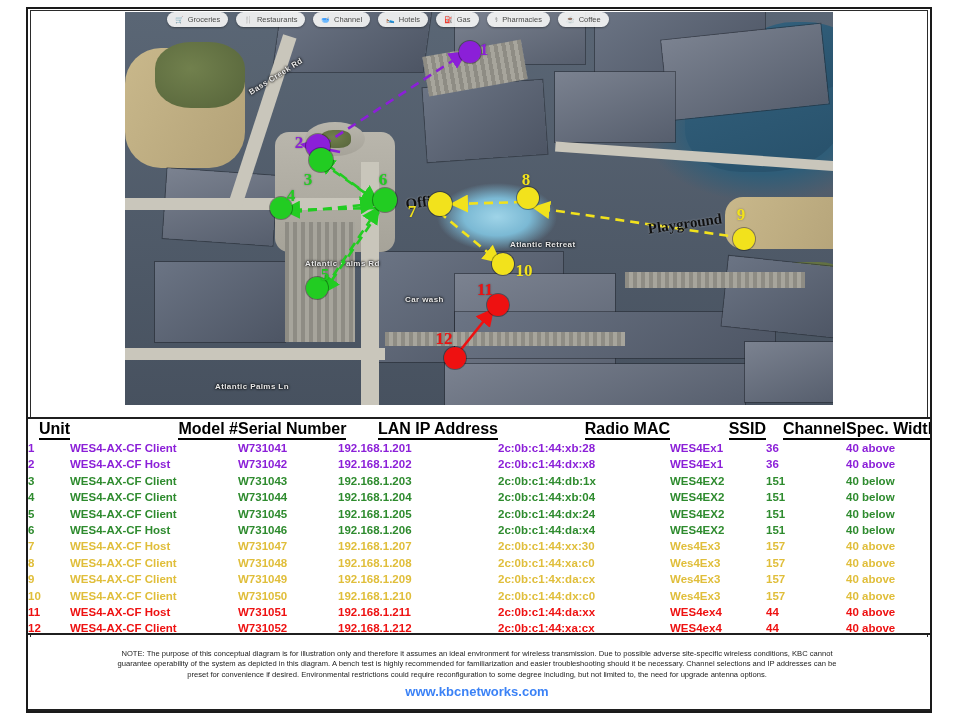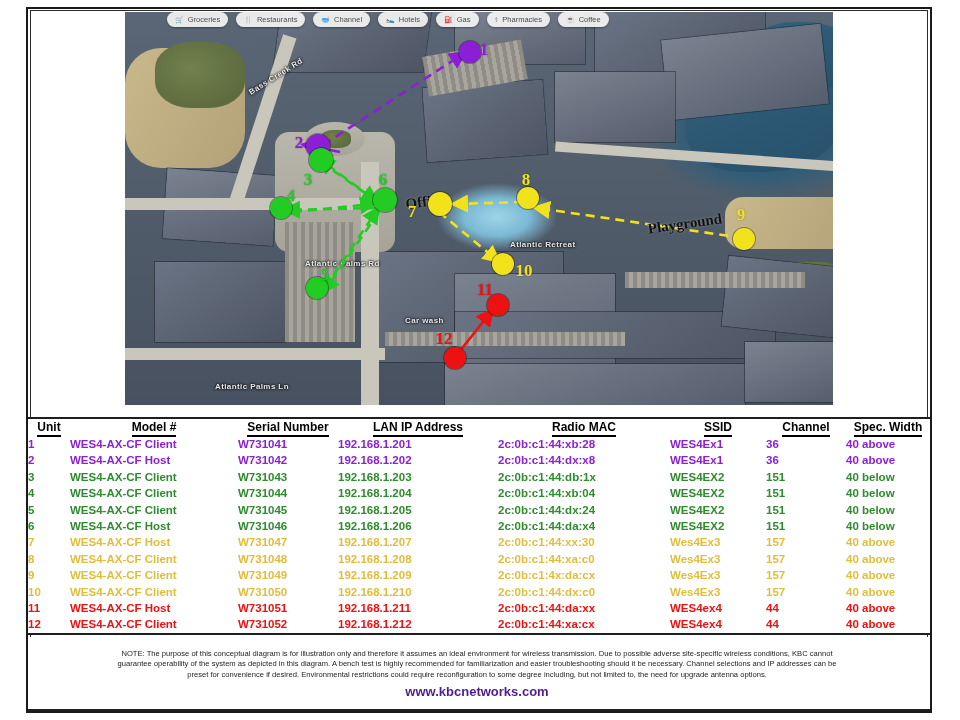--- a/index.html
+++ b/index.html
@@ -141,23 +141,23 @@
   table.cfg {
     width: 100%;
     border-collapse: collapse;
     font-family: "Liberation Sans", sans-serif;
     font-size: 11.5px;
     font-weight: bold;
     table-layout: fixed;
   }
   table.cfg th {
     color: #000;
-    font-size: 12px;
+    font-size: 16px;
     font-weight: bold;
-    text-align: center;
+    text-align: right;
     padding: 1px 0 2px 0;
     white-space: nowrap;
   }
   table.cfg th span.u { border-bottom: 2px solid #000; padding-bottom: 1px; }
   table.cfg td {
     padding: 0 0 0 0;
     height: 16.4px;
     line-height: 16.4px;
     white-space: nowrap;
   }
@@ -226,21 +226,21 @@
     font-size: 7.6px;
     line-height: 10.3px;
     color: #1c1c1c;
     text-align: center;
     max-width: 730px;
   }
   .note-url {
     font-family: "Liberation Sans", sans-serif;
     font-weight: bold;
     font-size: 13px;
-    color: #4c1d95;
+    color: #3b82f6;
     margin-top: 4px;
     text-align: center;
   }
 </style>
 </head>
 <body>
 
 <div id="page">
 
   <div class="doc-frame">
@@ -314,21 +314,21 @@
       <div class="chip">
         <span class="ci">☕</span>
         <span>Coffee</span>
       </div>
     </div>
 
     <div class="map-label" style="left:120px;top:60px;transform:rotate(-32deg);">Bass Creek Rd</div>
     <div class="map-label" style="left:180px;top:247px;">Atlantic Palms Rd</div>
     <div class="map-label" style="left:90px;top:370px;">Atlantic Palms Ln</div>
     <div class="map-label" style="left:385px;top:228px;">Atlantic Retreat</div>
-    <div class="map-label" style="left:280px;top:304px;">Car wash</div>
+    <div class="map-label" style="left:280px;top:283px;">Car wash</div>
 
     <svg class="links" viewBox="0 0 708 393" preserveAspectRatio="none">
       <defs>
         <marker id="ap" markerWidth="7" markerHeight="7" refX="5" refY="3.5" orient="auto">
           <path d="M0,0 L7,3.5 L0,7 z" fill="#8B1FD8"></path>
         </marker>
         <marker id="ag" markerWidth="7" markerHeight="7" refX="5" refY="3.5" orient="auto">
           <path d="M0,0 L7,3.5 L0,7 z" fill="#22CC22"></path>
         </marker>
         <marker id="ay" markerWidth="7" markerHeight="7" refX="5" refY="3.5" orient="auto">

